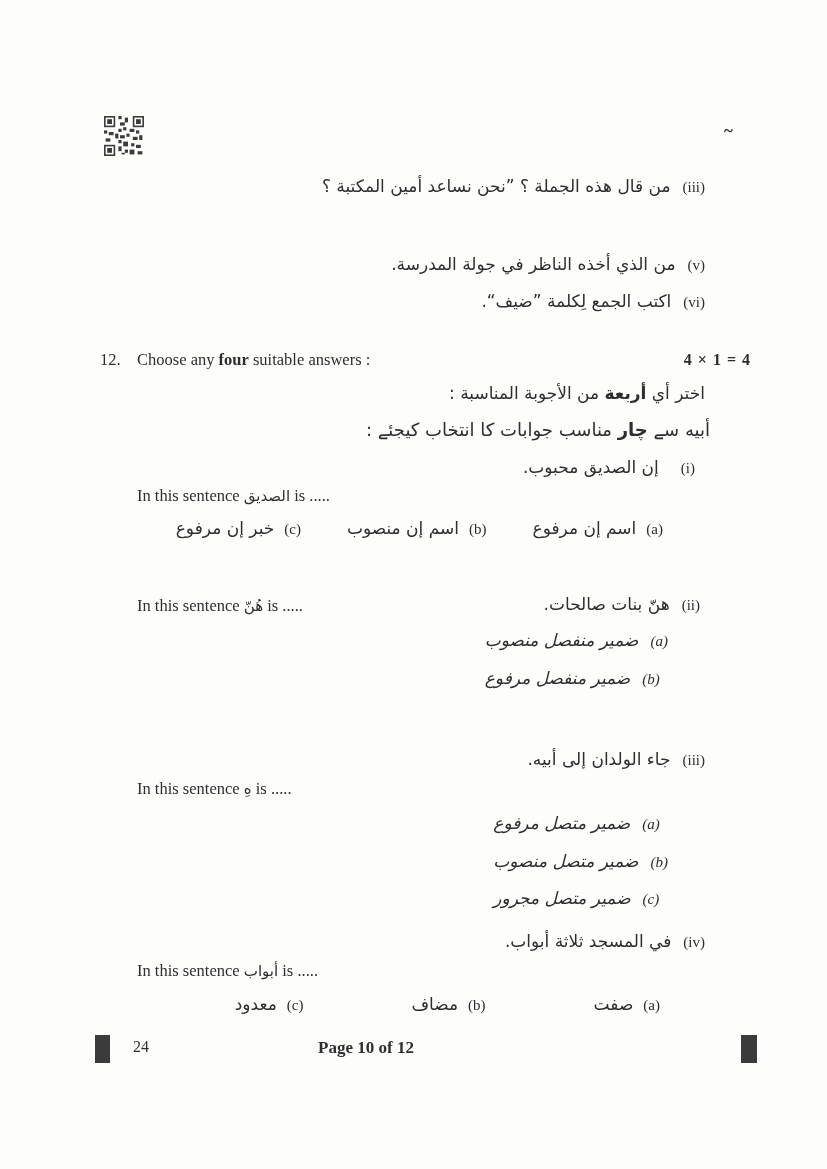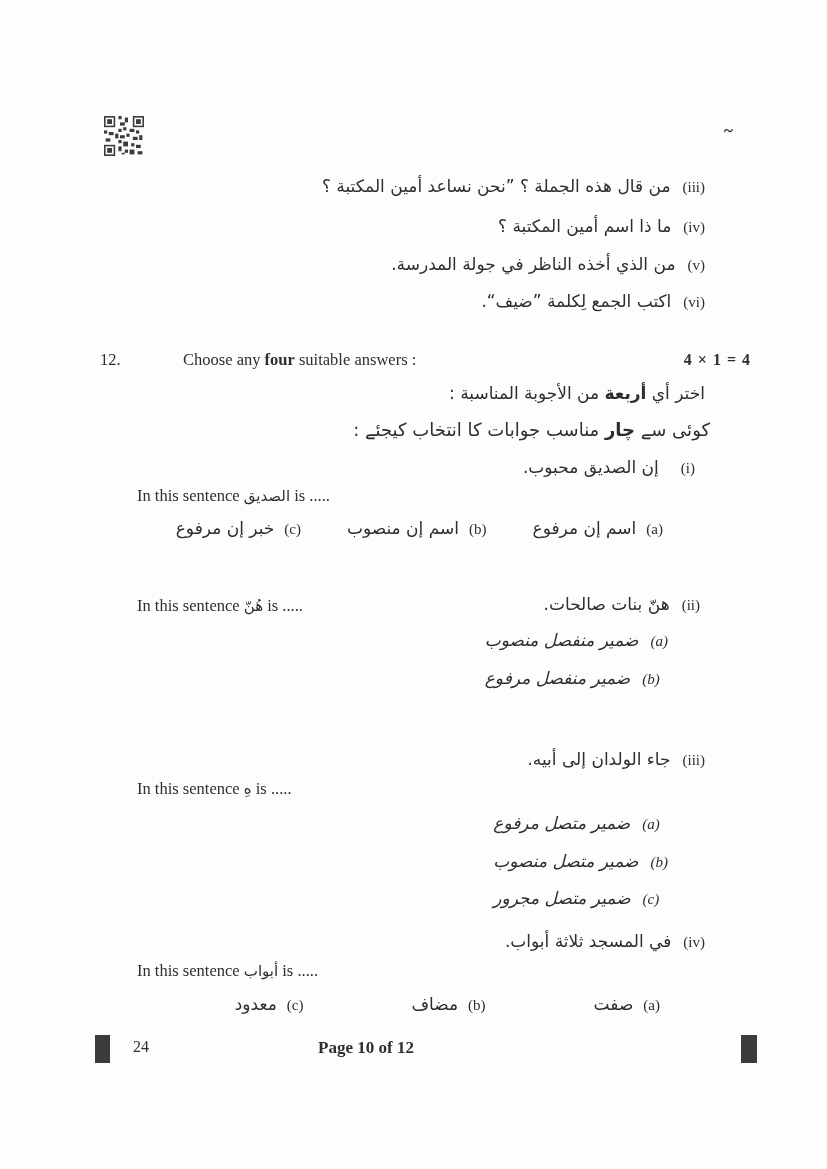--- a/index.html
+++ b/index.html
@@ -98,42 +98,39 @@
         <rect x="21" y="22" width="3" height="2"></rect>
         <rect x="11" y="23" width="2" height="1"></rect>
     </g>
   </svg>
 
   <div class="abs tilde" style="left:724px; top:121px;">~</div>
 
   <div class="abs line-rtl arabic" style="right:122px; top:176px;">
     <span class="marker">(iii)</span><span>من قال هذه الجملة ؟ ”نحن نساعد أمين المكتبة ؟</span>
   </div>
-  <div class="abs line-rtl arabic" style="right:122px; top:216px;">
-    <span class="marker">(iv)</span><span>ما ذا اسم أمين المكتبة ؟</span>
-  </div>
   <div class="abs line-rtl arabic" style="right:122px; top:254px;">
     <span class="marker">(v)</span><span>من الذي أخذه الناظر في جولة المدرسة.</span>
   </div>
   <div class="abs line-rtl arabic" style="right:122px; top:291px;">
     <span class="marker">(vi)</span><span>اكتب الجمع لِكلمة ”ضيف“.</span>
   </div>
 
-  <div class="abs q-header" style="left:100px; top:350px; width:651px;gap:46px;">
+  <div class="abs q-header" style="left:100px; top:350px; width:651px;">
     <span class="q-num">12.</span>
     <span class="q-prompt"><span>Choose any </span><span class="bold">four</span><span> suitable answers :</span></span>
     <span class="marks" style="margin-left:auto;text-align:center;">4 × 1 = 4</span>
   </div>
 
   <div class="abs line-rtl arabic" style="right:122px; top:383px;">
     <span>اختر أي </span><span class="bold">أربعة</span><span> من الأجوبة المناسبة :</span>
   </div>
 
   <div class="abs line-rtl urdu" style="right:117px; top:419px;">
-    <span>کوئی سے </span><span class="bold">چار</span><span> مناسب جوابات کا انتخاب کیجئے :</span>
+    <span>أبيه سے </span><span class="bold">چار</span><span> مناسب جوابات کا انتخاب کیجئے :</span>
   </div>
 
   <div class="abs line-rtl arabic" style="right:132px; top:457px;">
     <span class="marker" style="margin-left:22px;">(i)</span><span>إن الصديق محبوب.</span>
   </div>
   <div class="abs english-line" style="left:137px; top:486px;">
     <span>In this sentence </span><span class="ar-word">الصديق</span><span> is .....</span>
   </div>
   <div class="abs opt-row arabic" style="right:164px; top:518px; gap:46px;">
     <span class="opt-item"><span class="marker">(a)</span><span>اسم إن مرفوع</span></span>

